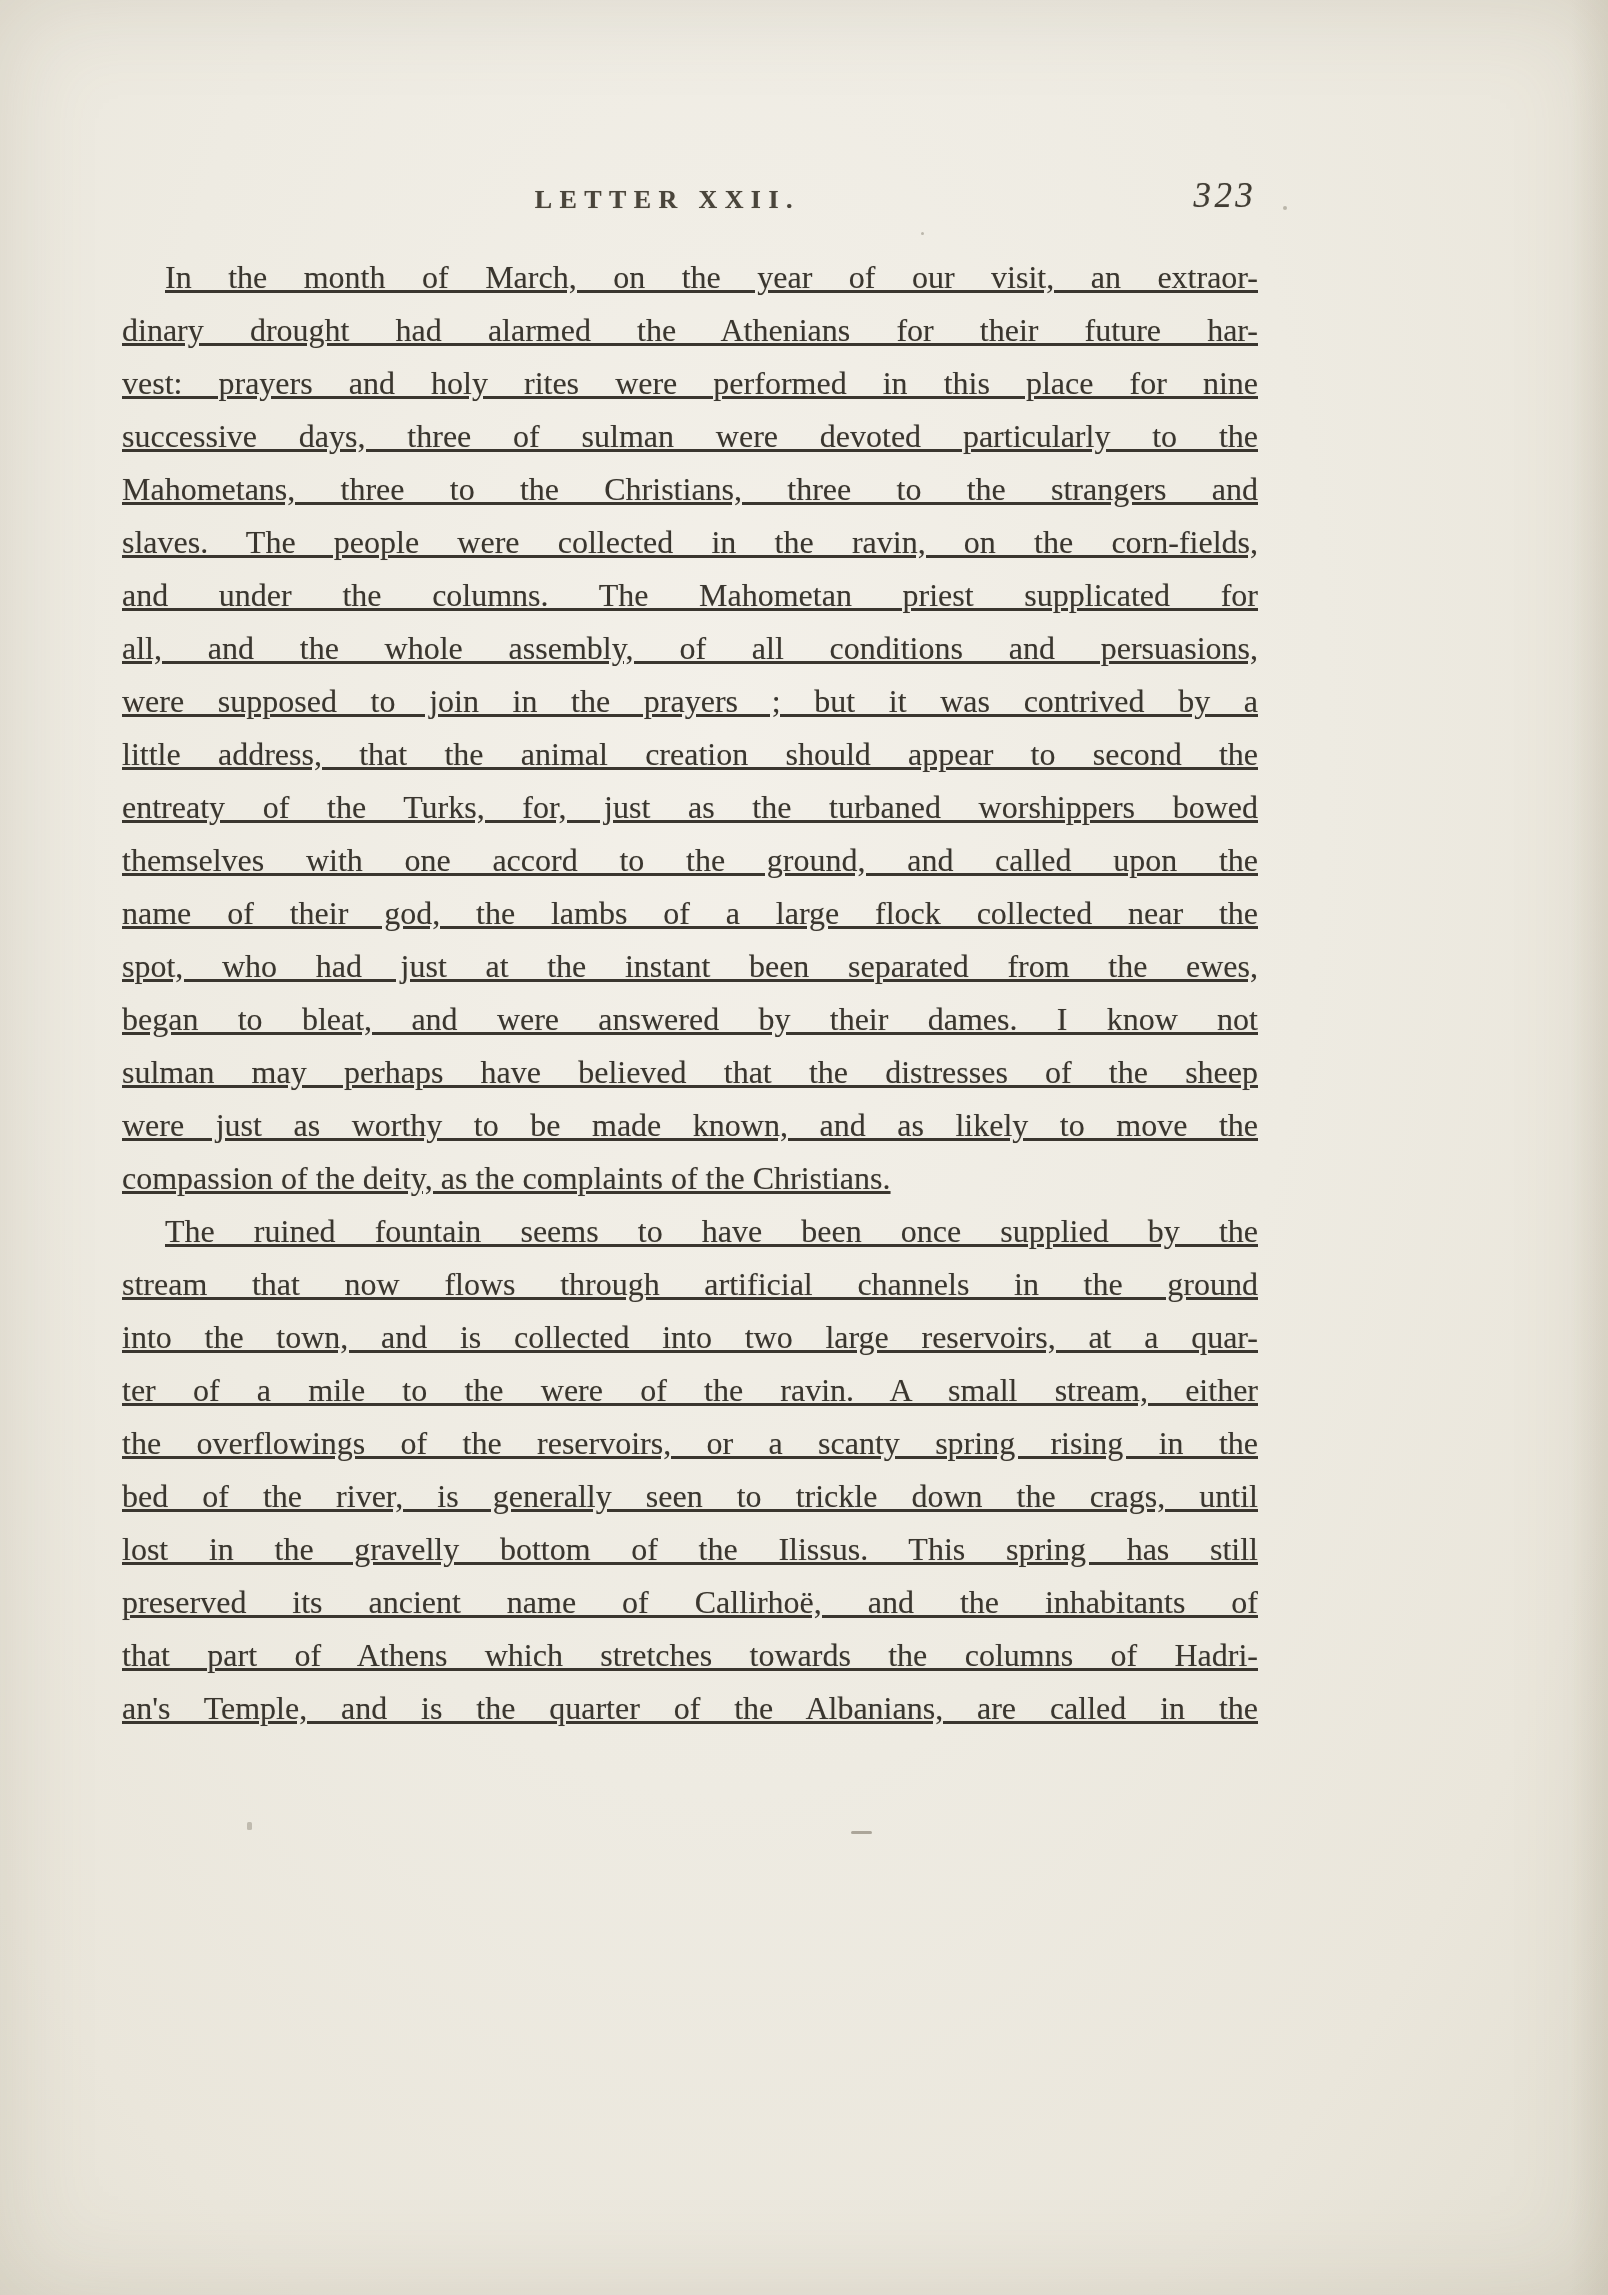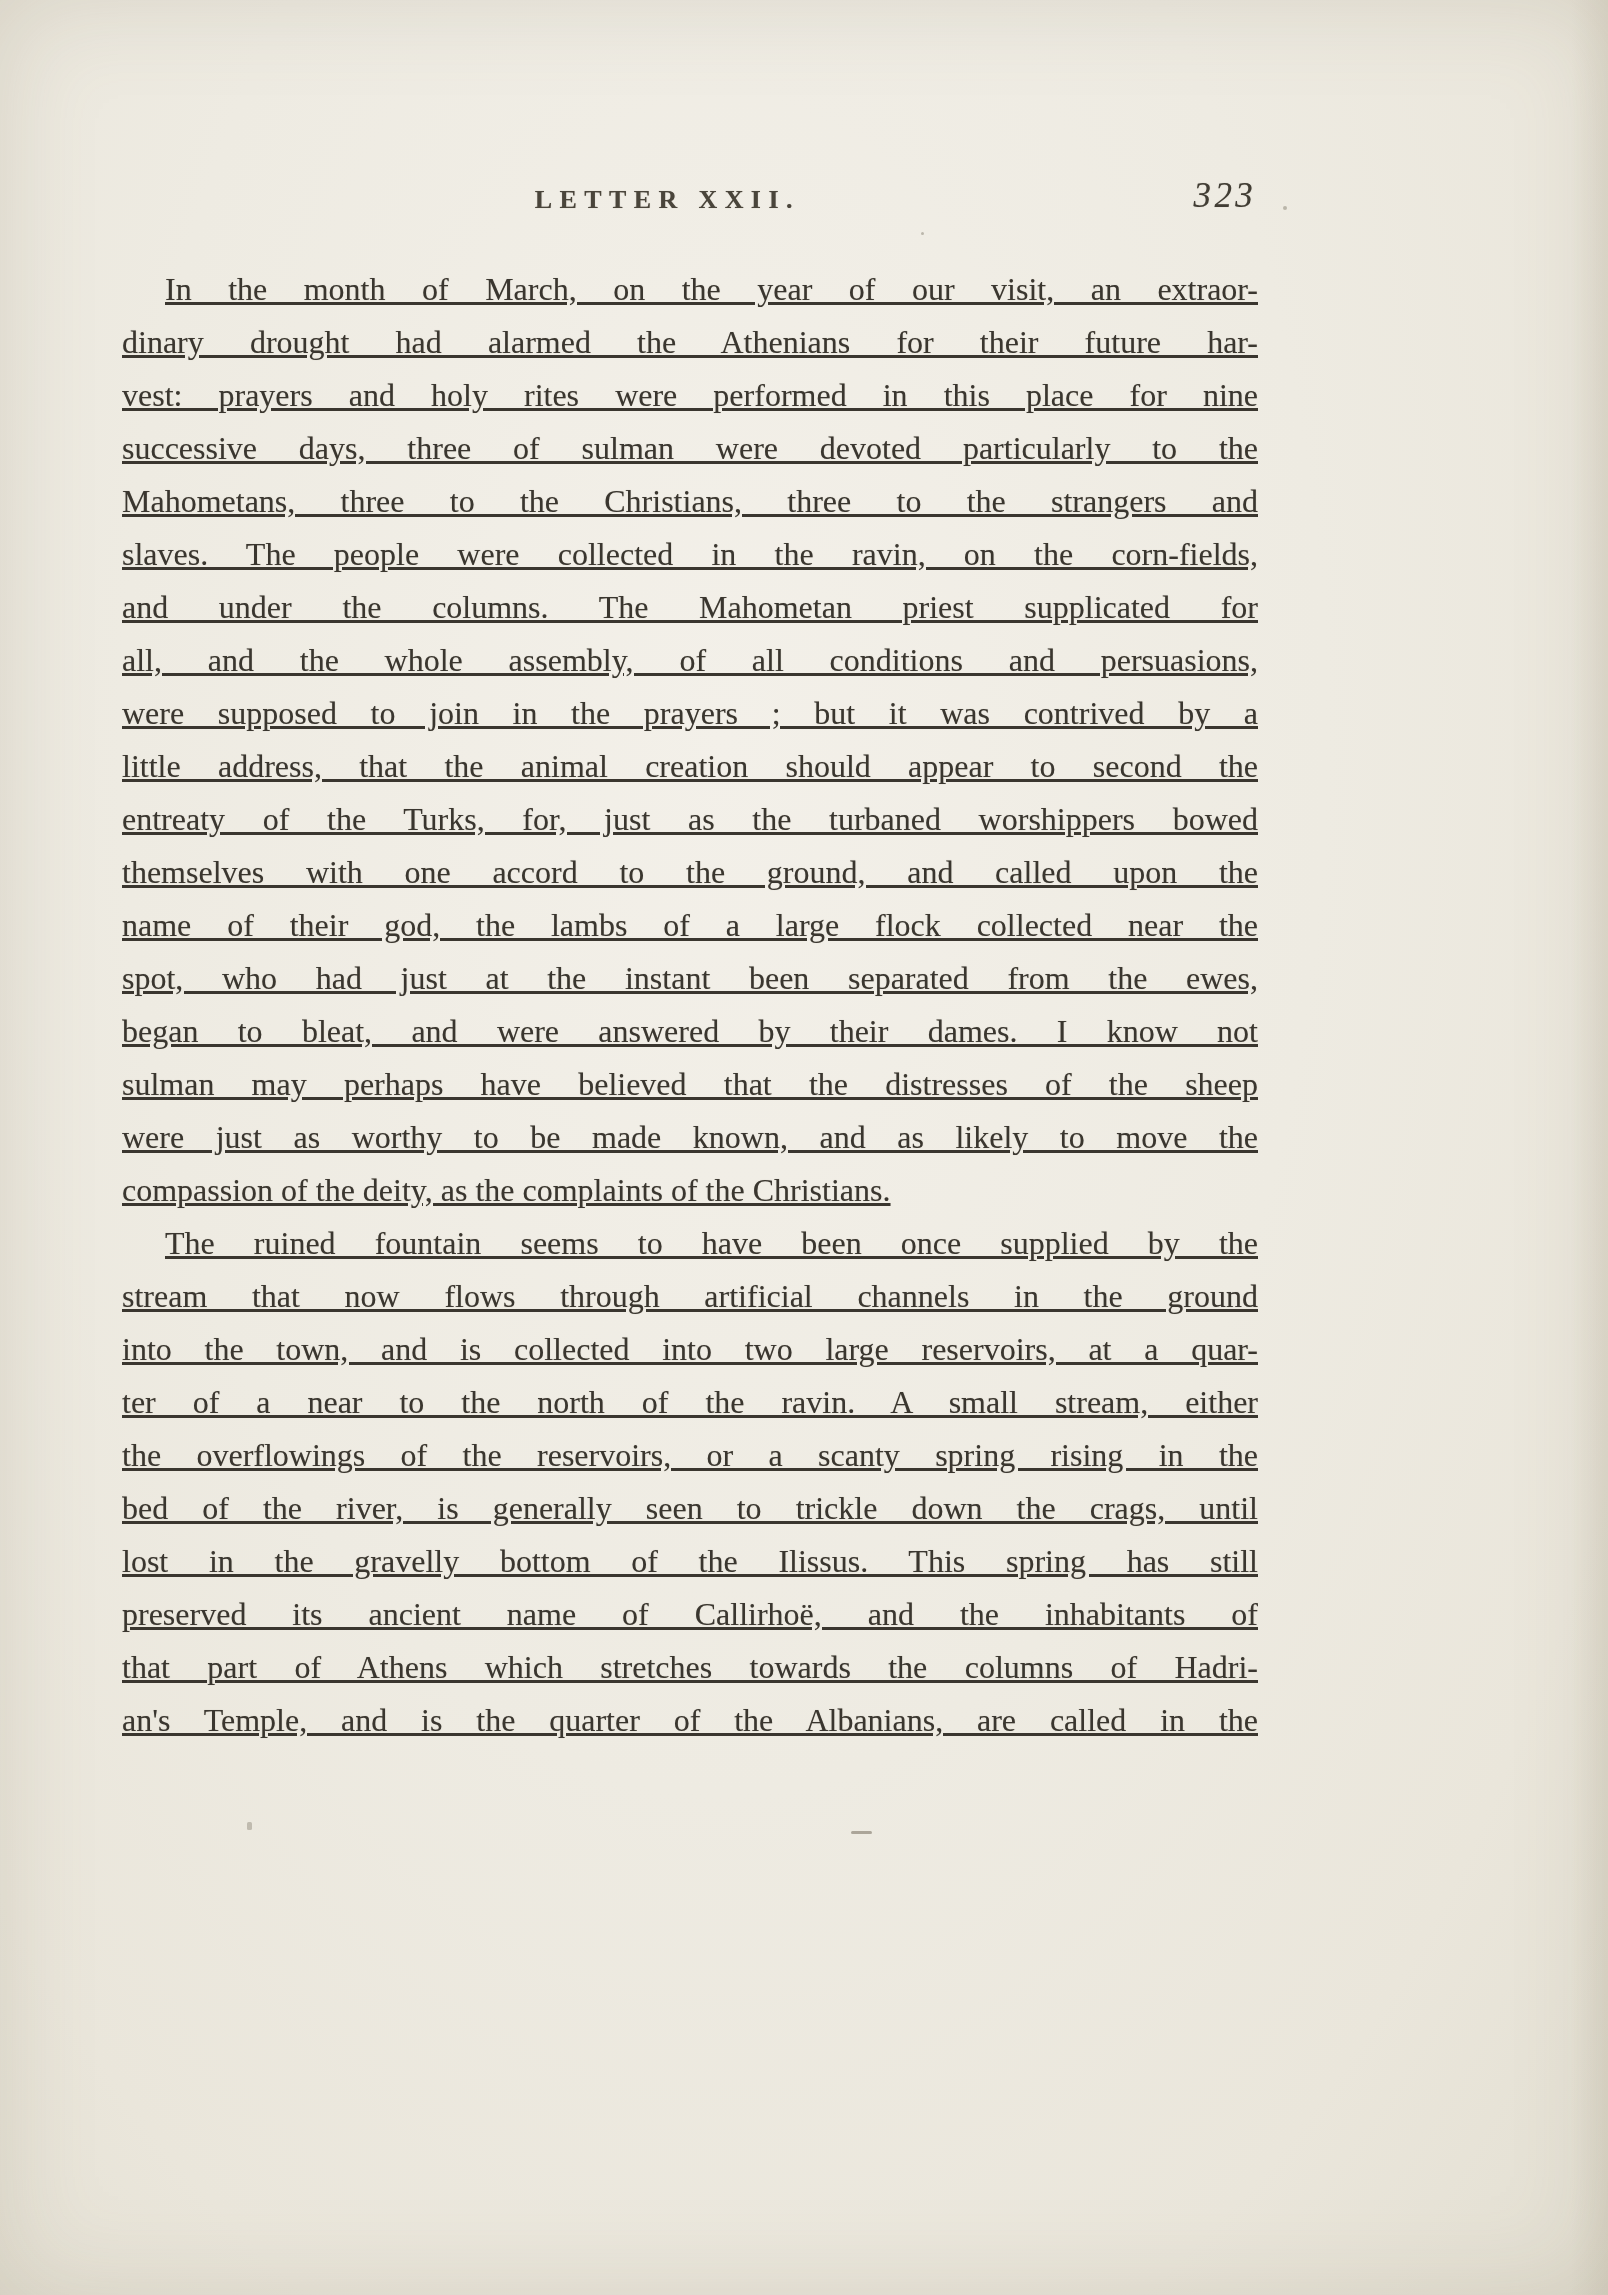--- a/index.html
+++ b/index.html
@@ -20,21 +20,21 @@
   }
   .content {
     position: absolute;
     left: 122px;
     top: 183px;
     width: 1136px;
   }
   .page-header {
     position: relative;
     height: 40px;
-    margin-bottom: 40px;
+    margin-bottom: 28px;
   }
   .header-title {
     position: absolute;
     left: 48%;
     transform: translateX(-50%);
     top: 1.6px;
     font-size: 26px;
     letter-spacing: 7.4px;
     font-weight: bold;
     color: #4a453b;
@@ -112,21 +112,21 @@
         <div class="line">themselves with one accord to the ground, and called upon the</div>
         <div class="line">name of their god, the lambs of a large flock collected near the</div>
         <div class="line">spot, who had just at the instant been separated from the ewes,</div>
         <div class="line">began to bleat, and were answered by their dames.  I know not</div>
         <div class="line">sulman may perhaps have believed that the distresses of the sheep</div>
         <div class="line">were just as worthy to be made known, and as likely to move the</div>
         <div class="line para-end">compassion of the deity, as the complaints of the Christians.</div>
         <div class="line indent">The ruined fountain seems to have been once supplied by the</div>
         <div class="line">stream that now flows through artificial channels in the ground</div>
         <div class="line">into the town, and is collected into two large reservoirs, at a quar-</div>
-        <div class="line">ter of a near to the north of the ravin.  A small stream, either</div>
+        <div class="line">ter of a mile to the were of the ravin.  A small stream, either</div>
         <div class="line">the overflowings of the reservoirs, or a scanty spring rising in the</div>
         <div class="line">bed of the river, is generally seen to trickle down the crags, until</div>
         <div class="line">lost in the gravelly bottom of the Ilissus.  This spring has still</div>
         <div class="line">preserved its ancient name of Callirhoë, and the inhabitants of</div>
         <div class="line">that part of Athens which stretches towards the columns of Hadri-</div>
         <div class="line">an's Temple, and is the quarter of the Albanians, are called in the</div>
       </main>
   </div>
   <div class="speck s1"></div>
   <div class="speck s2"></div>

